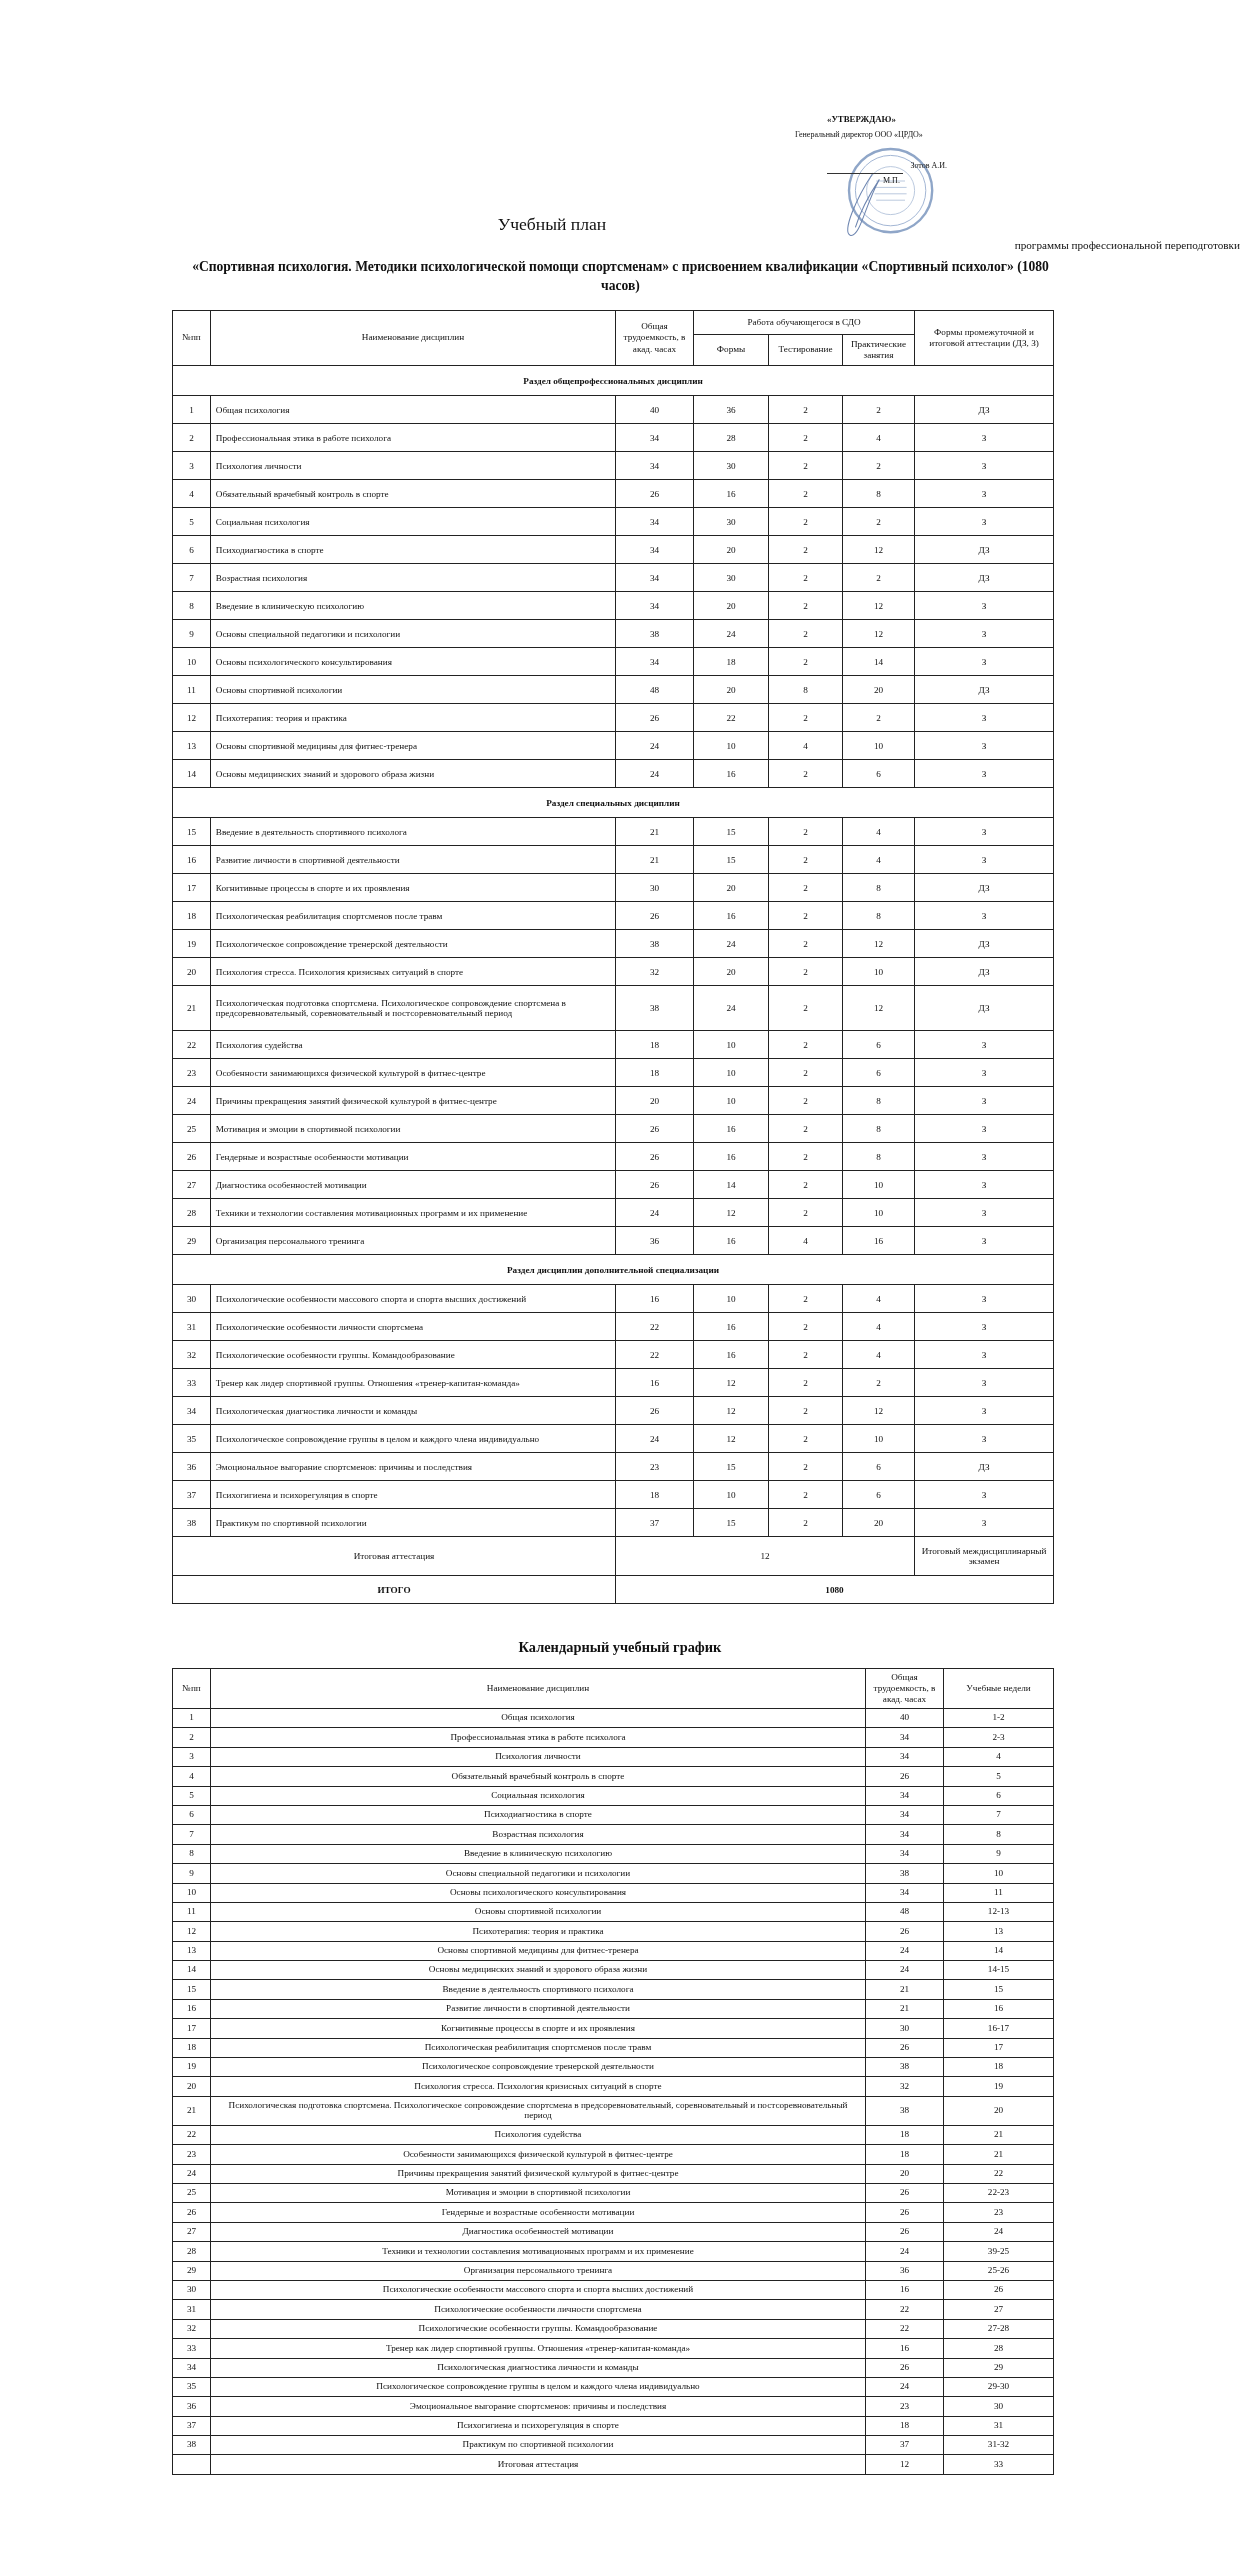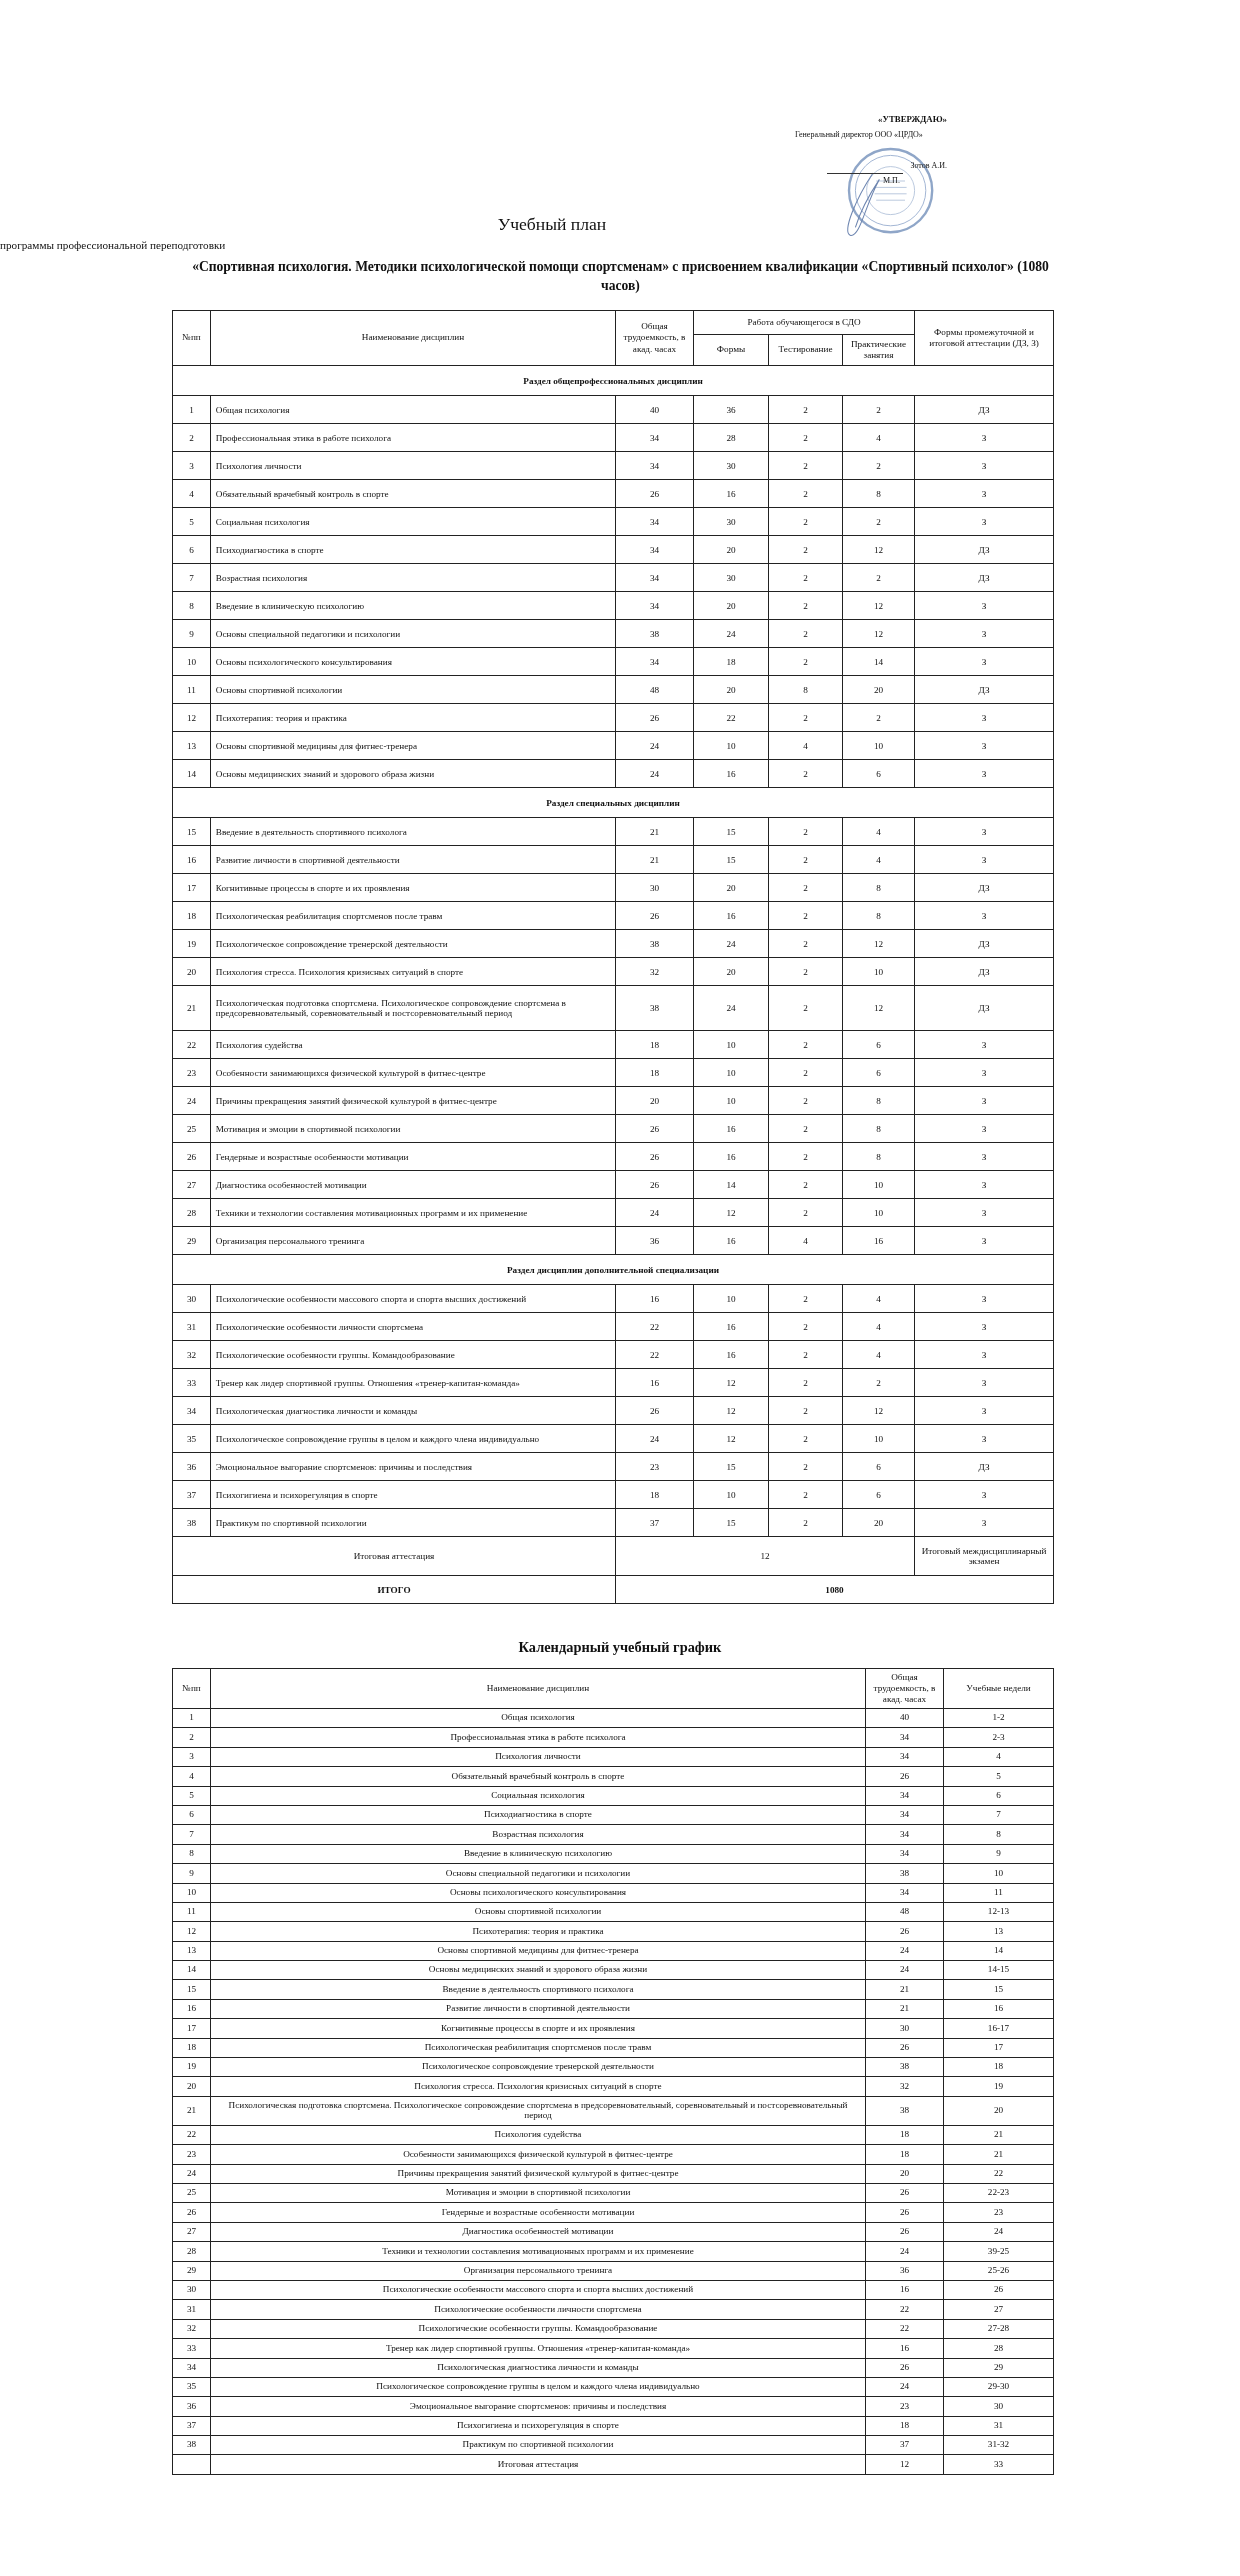--- a/index.html
+++ b/index.html
@@ -1,30 +1,30 @@
 <!DOCTYPE html>
 <html style="font-size:12.8px"><head>
 <meta charset="utf-8">
 <style>
   html, body { margin:0; padding:0; background:#ffffff; }
   body { width:1240px; height:2576px; position:relative; overflow:hidden;
          font-family:"Liberation Serif","DejaVu Serif",serif; color:#111; }
   .abs { position:absolute; }
 
   
-  #approve-title { left:827px; top:114px; width:120px; text-align:right; font-weight:bold; font-size:8.8px; }
+  #approve-title { left:827px; top:114px; width:120px; font-weight:bold; font-size:8.8px; }
   #approve-position { left:795px; top:130px; width:152px; font-size:8px; white-space:nowrap; }
   #approve-sign-line { left:827px; top:173px; width:76px; border-top:0.8px solid #333; height:0; }
   #approve-name { left:883px; top:161px; width:64px; text-align:right; font-size:8px; }
   #approve-mp { left:883px; top:176px; width:64px; text-align:left; font-size:8px; }
   #stamp { left:841px; top:141px; width:104px; height:104px; }
 
   
   #doc-title { left:0; width:1104px; top:214px; text-align:center; font-size:17.6px; }
-  #doc-subtitle { left:0; width:1240px; top:239px; text-align:left; font-size:11.2px; }
+  #doc-subtitle { left:0; width:1240px; top:239px; text-align:right; font-size:11.2px; }
   #doc-program { left:192px; width:857px; top:257px; text-align:center; font-size:13.6px; font-weight:bold; line-height:19px; }
 
   table { border-collapse:collapse; position:absolute; table-layout:fixed; }
   td, th { border:1.2px solid #222; padding:0 4.8px; font-weight:normal; font-size:9.2px; vertical-align:middle; }
 
   
   #plan-table { left:172px; top:310px; width:881px; }
   #plan-table th { text-align:center; line-height:11.2px; }
   #plan-table td { height:27px; text-align:center; }
   #plan-table td.name { text-align:left; }

